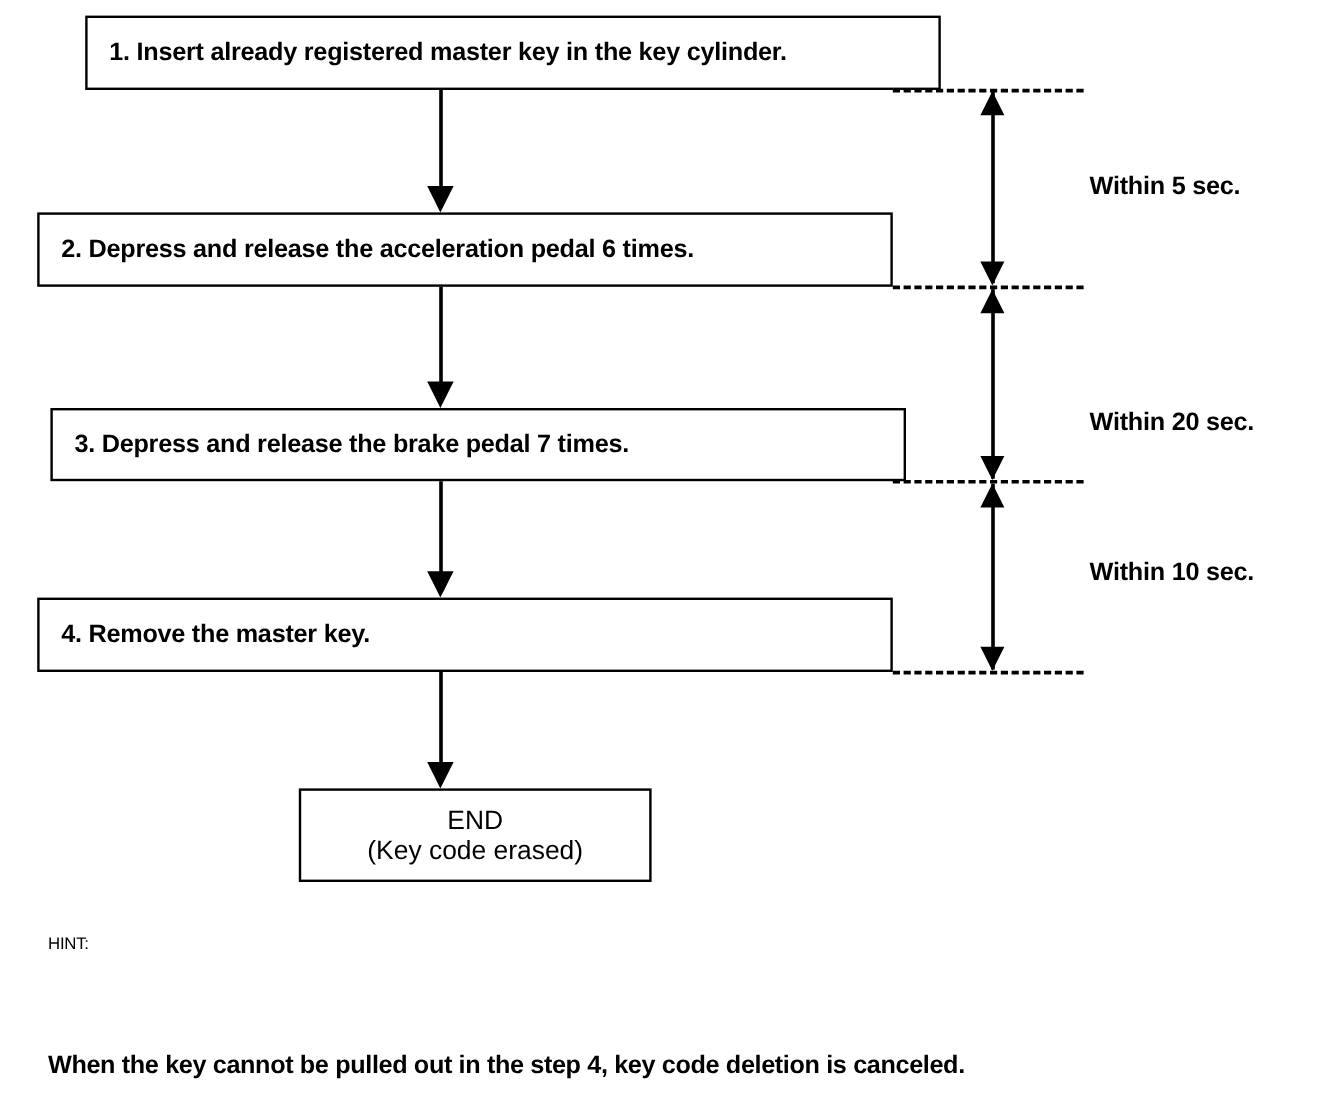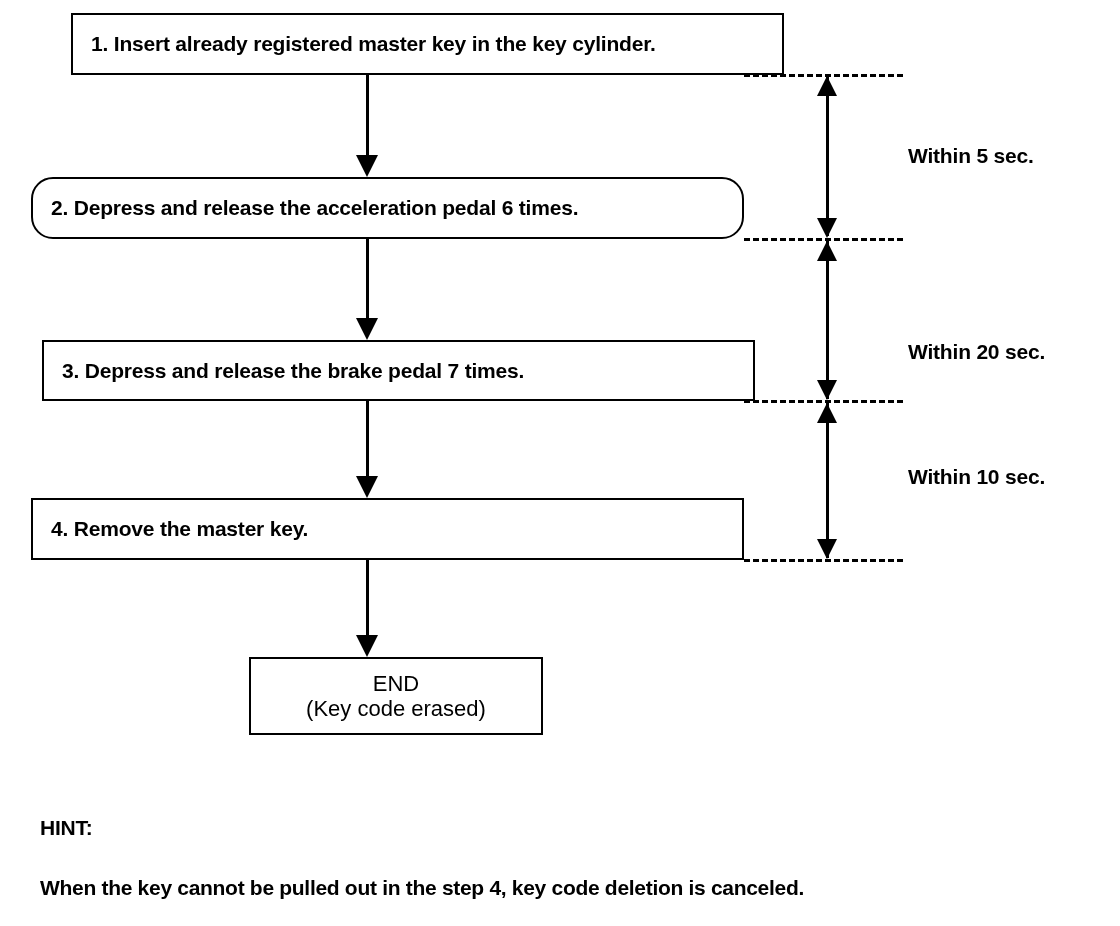--- a/index.html
+++ b/index.html
@@ -33,21 +33,21 @@
   }
   .step-label {
     font-size: 21px;
     font-weight: bold;
     letter-spacing: -0.2px;
     padding-left: 18px;
     white-space: nowrap;
   }
 
   #step-1 { left: 31px;  top: 13px;  width: 713px; height: 62px; margin-left: 40px; }
-  #step-2 { left: 31px;  top: 177px; width: 713px; height: 62px; border-radius: 22px; }
+  #step-2 { left: 31px;  top: 177px; width: 713px; height: 62px; }
   #step-3 { left: 42px;  top: 340px; width: 713px; height: 61px; }
   #step-4 { left: 31px;  top: 498px; width: 713px; height: 62px; }
 
   
   #end-box {
     position: absolute;
     left: 249px;
     top: 657px;
     width: 294px;
     height: 78px;
@@ -149,23 +149,23 @@
     letter-spacing: -0.2px;
   }
   #timing-label-0 { top: 144px; }
   #timing-label-1 { top: 306px; margin-top: 34px; }
   #timing-label-2 { top: 465px; }
 
   
   #hint-title {
     position: absolute;
     left: 40px;
-    top: 816px;
-    font-size: 21px;
-    font-weight: bold;
+    top: 778px;
+    font-size: 14px;
+    font-weight: normal;
     letter-spacing: -0.2px;
   }
   #hint-text {
     position: absolute;
     left: 40px;
     top: 876px;
     font-size: 21px;
     font-weight: bold;
     letter-spacing: -0.3px;
     white-space: nowrap;

